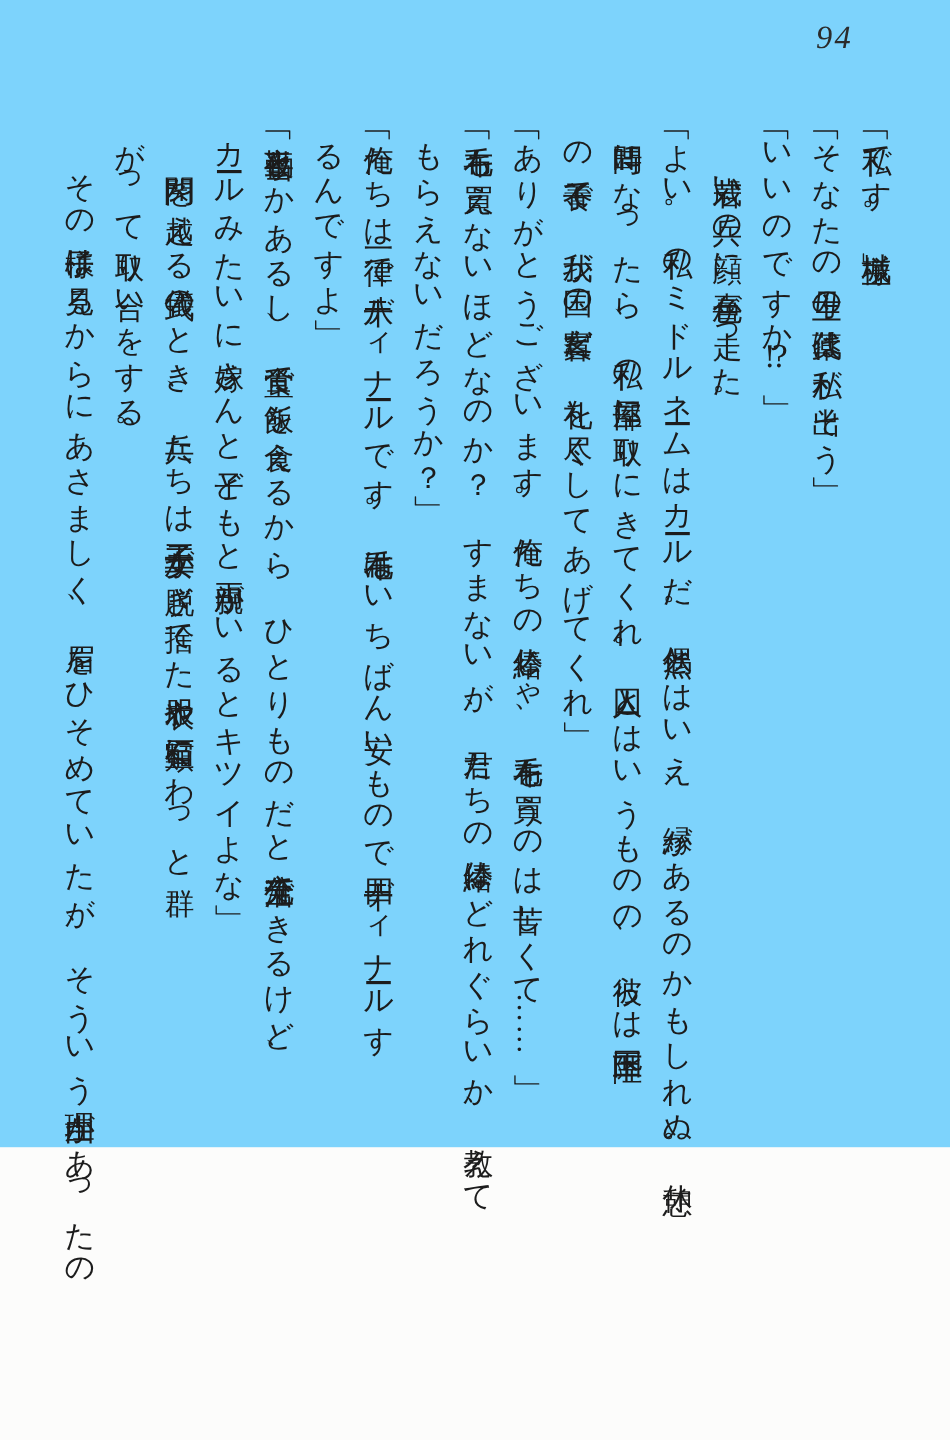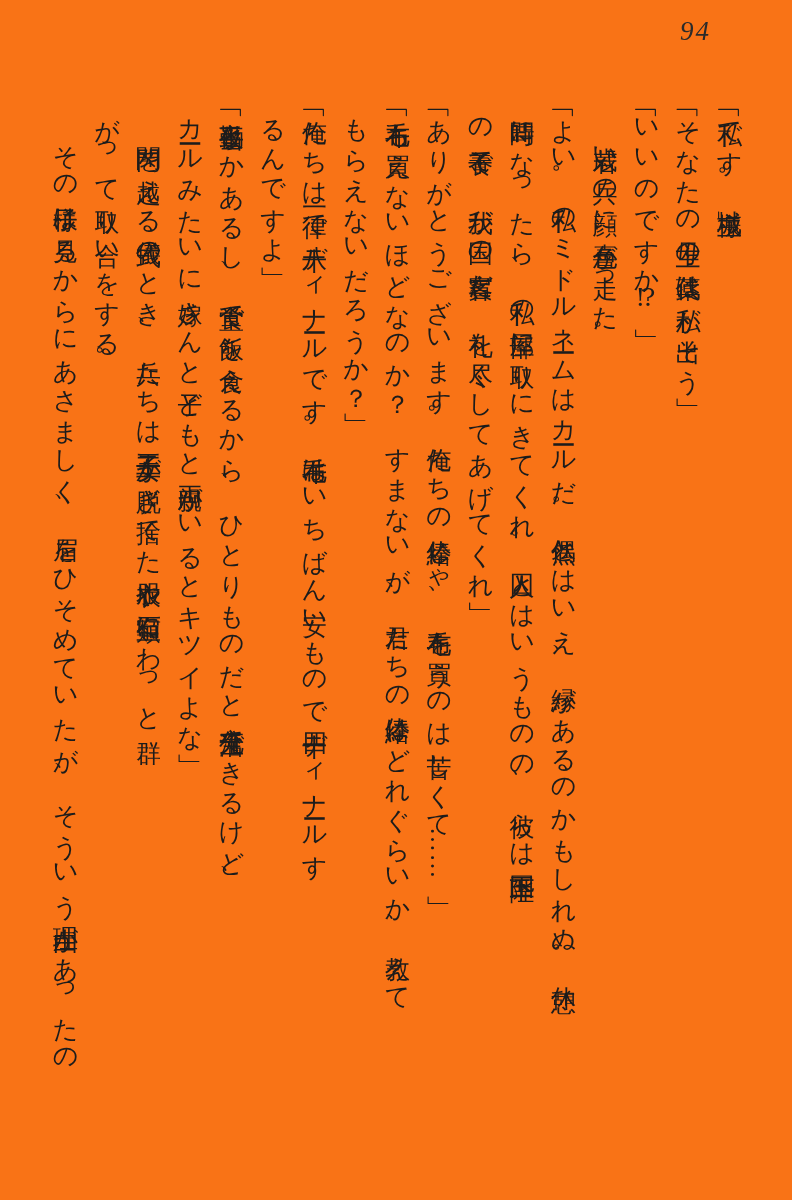--- a/index.html
+++ b/index.html
@@ -6,22 +6,22 @@
     margin: 0;
     padding: 0;
     width: 792px;
     height: 1200px;
     background: #fcfcfb;
     overflow: hidden;
   }
   .page {
     position: relative;
     width: 792px;
-    height: 1200px;
-    background: #f97316;
+    height: 956px;
+    background: #7dd3fc;
     font-family: "Liberation Serif", "DejaVu Serif", serif;
   }
   .page-number {
     position: absolute;
     top: 16px;
     left: 680px;
     font-family: "Liberation Serif", "DejaVu Serif", serif;
     font-style: italic;
     font-size: 27px;
     letter-spacing: 2px;

